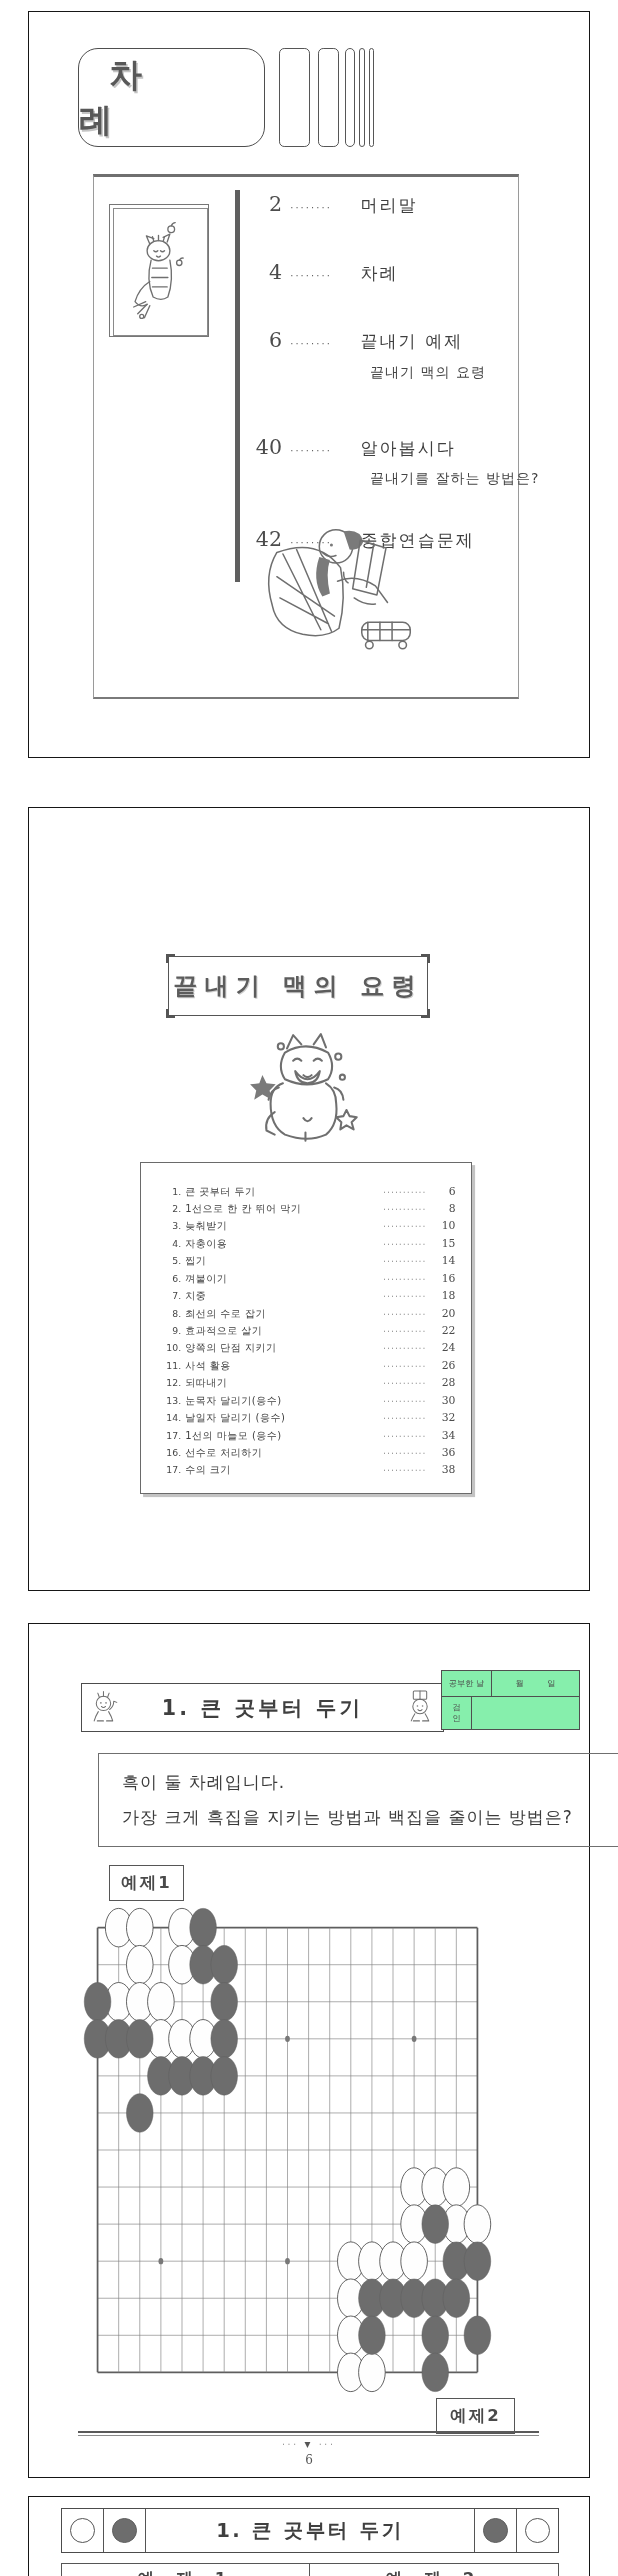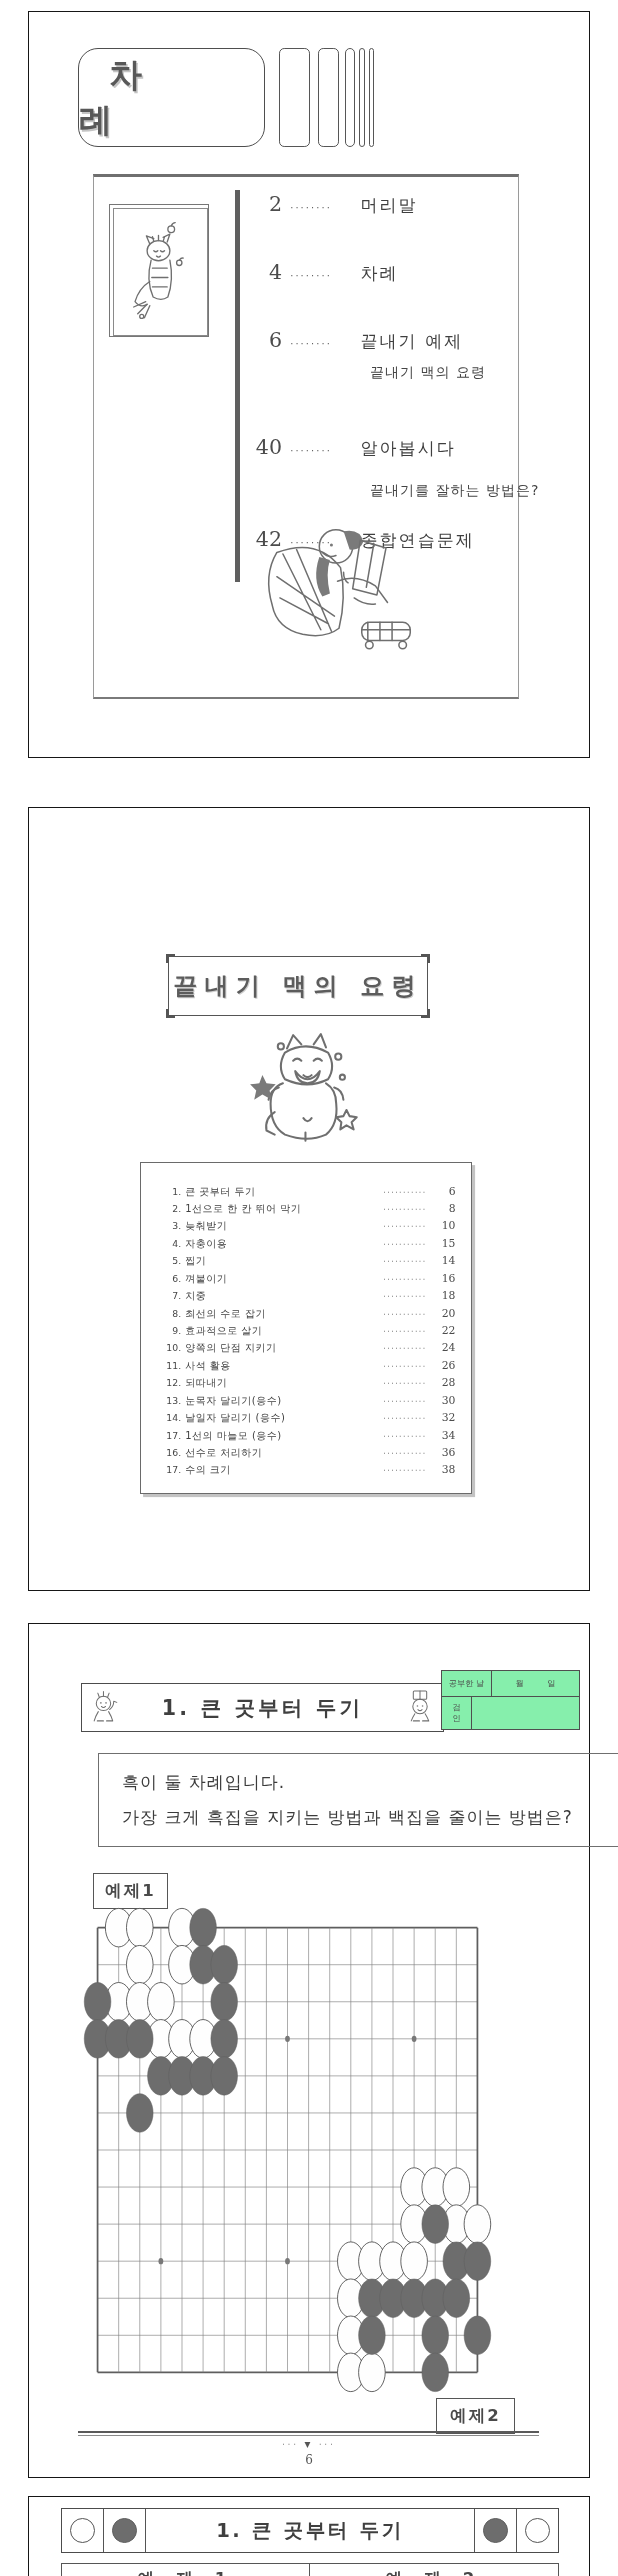--- a/index.html
+++ b/index.html
@@ -143,21 +143,21 @@
     <span class="toc-num">6</span>
     <span class="toc-dots">········</span>
     <span class="toc-label">끝내기 예제</span>
   </div>
   <div class="toc-sub" style="top:352px;">끝내기 맥의 요령</div>
   <div class="toc-row" style="top:415px;margin-top:8px;">
     <span class="toc-num">40</span>
     <span class="toc-dots">········</span>
     <span class="toc-label">알아봅시다</span>
   </div>
-  <div class="toc-sub" style="top:470px;">끝내기를 잘하는 방법은?</div>
+  <div class="toc-sub" style="top:458px;">끝내기를 잘하는 방법은?</div>
   <div class="toc-row" style="top:515px;">
     <span class="toc-num">42</span>
     <span class="toc-dots">········</span>
     <span class="toc-label">종합연습문제</span>
   </div>
 
   <div class="abs" style="left:216px;top:495px;">
     <svg class="illus" width="185" height="144" viewBox="0 0 240 190">
       <path d="M40,60 q-18,30 -6,70 q6,30 40,38 q30,6 48,-8 q10,-40 2,-80 q-30,-40 -84,-20 z"></path>
       <path d="M48,62 l50,100 M66,56 l46,108 M40,92 l76,52 M44,120 l64,34"></path>
@@ -351,21 +351,21 @@
       </div>
       <div class="cell-empty"></div>
     </div>
   </div>
 
   <div class="abs p3-qbox">
     <div class="q-line" style="top:16.5px;">흑이 둘 차례입니다.</div>
     <div class="q-line" style="top:52px;">가장 크게 흑집을 지키는 방법과 백집을 줄이는 방법은?</div>
   </div>
 
-  <div class="ex-label" style="left:64px;top:241px;width:73px;height:34px;line-height:34px;margin-top:8px;">예제1</div>
+  <div class="ex-label" style="left:80px;top:241px;width:73px;height:34px;line-height:34px;">예제1</div>
 
   <div class="board abs" style="left:52px;top:281px;">
       <svg width="413" height="490" viewBox="0 0 802 952">
         <line x1="32" y1="44" x2="770" y2="44" stroke="#5e5e5e" stroke-width="3.4"></line>
         <line x1="32" y1="116" x2="770" y2="116" stroke="#848484" stroke-width="1.3"></line>
         <line x1="32" y1="188" x2="770" y2="188" stroke="#848484" stroke-width="1.3"></line>
         <line x1="32" y1="260" x2="770" y2="260" stroke="#848484" stroke-width="1.3"></line>
         <line x1="32" y1="332" x2="770" y2="332" stroke="#848484" stroke-width="1.3"></line>
         <line x1="32" y1="404" x2="770" y2="404" stroke="#848484" stroke-width="1.3"></line>
         <line x1="32" y1="476" x2="770" y2="476" stroke="#848484" stroke-width="1.3"></line>

